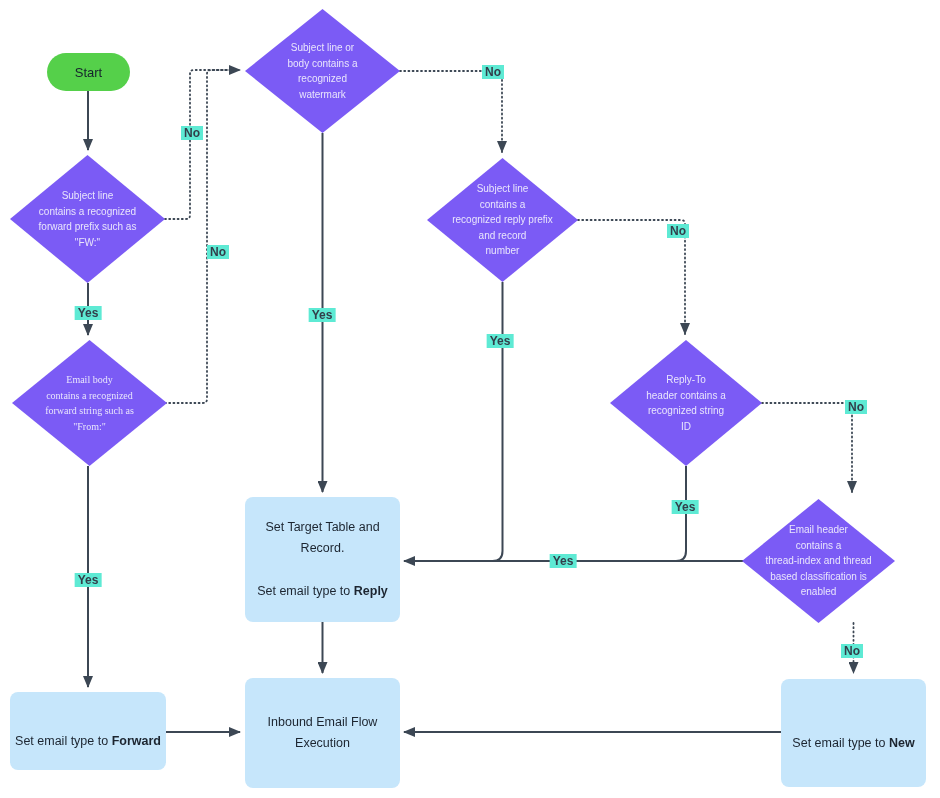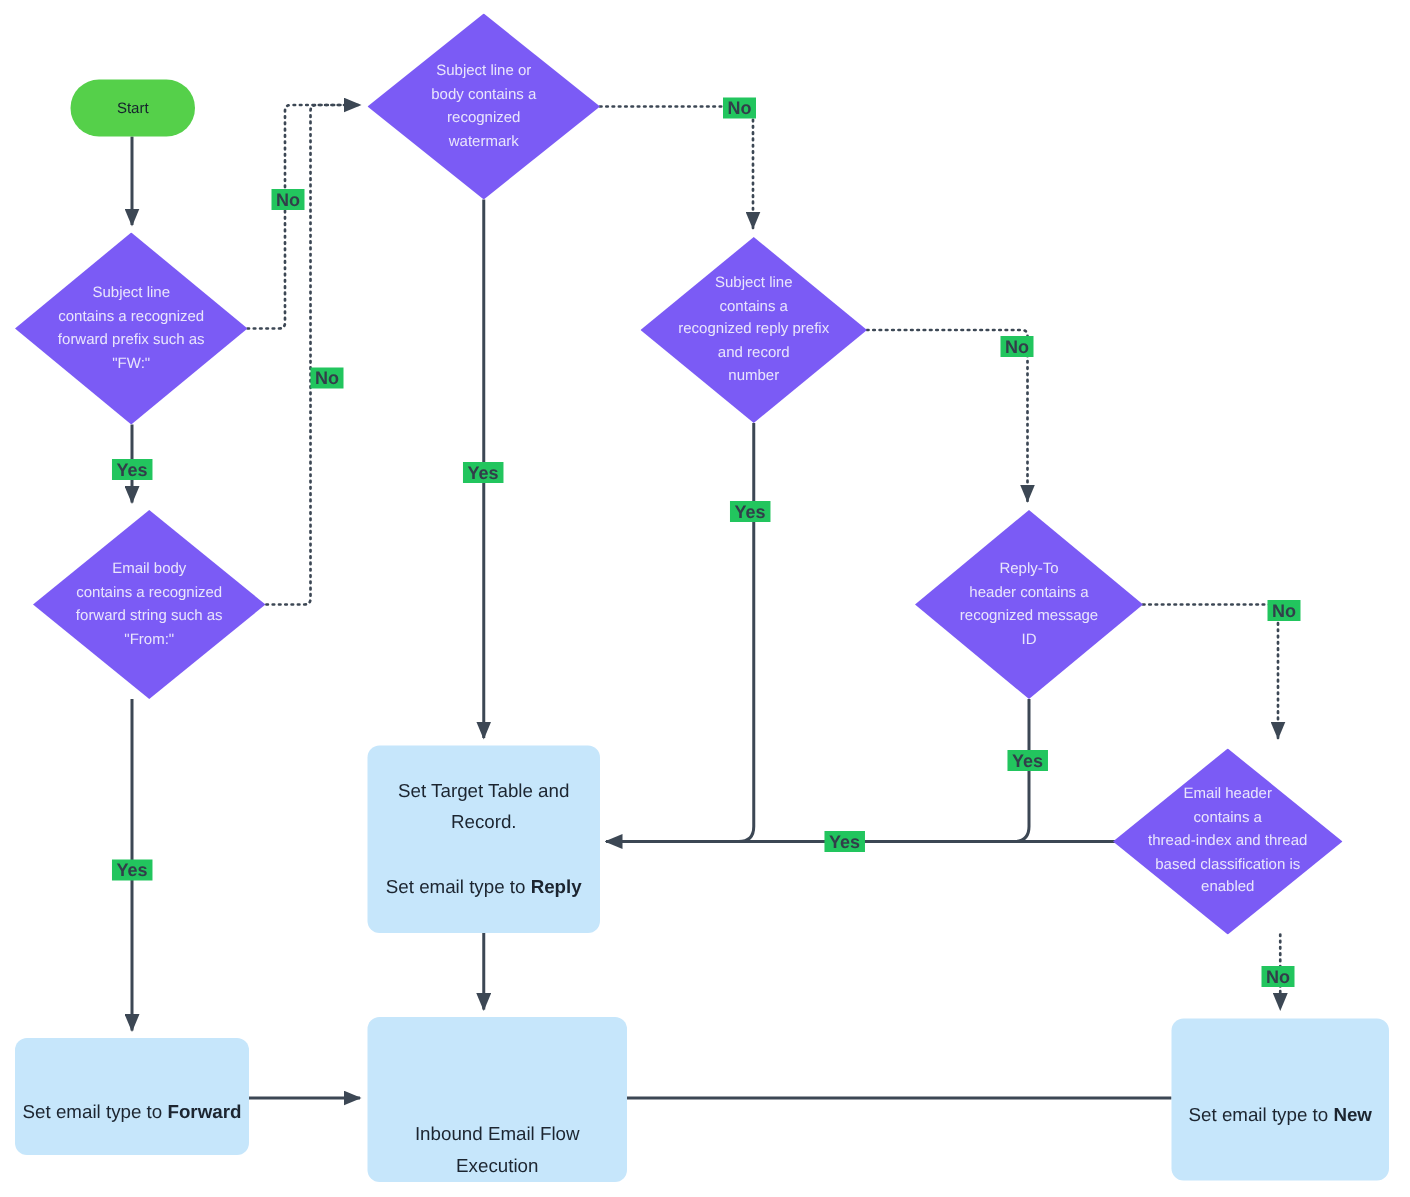--- a/index.html
+++ b/index.html
@@ -18,22 +18,22 @@
   path.edge{fill:none;stroke:var(--line);stroke-width:2;}
   path.dotted{stroke-width:1.8;stroke-dasharray:1 3.2;stroke-linecap:round;}
   #ah-tip{fill:var(--line);}
   .node{position:absolute;display:flex;align-items:center;justify-content:center;text-align:center;box-sizing:border-box;}
   .diamond svg.shape{position:absolute;left:0;top:0;width:100%;height:100%;}
   .diamond polygon{fill:var(--purple);}
   .dtext{position:relative;white-space:pre-line;color:var(--dtext);font-size:10px;line-height:1.55;z-index:1;}
   .box{background:var(--blue);border-radius:8px;color:var(--btext);font-size:12.5px;line-height:1.7;}
   .box b{font-weight:bold;}
   .btext{white-space:pre-line;}
-  .start{background:var(--green);border-radius:19px;color:#16222D;font-size:10px;}
-  .elabel{position:absolute;transform:translate(-50%,-50%);background:#22c55e;padding:0 3px;
+  .start{background:var(--green);border-radius:19px;color:#16222D;font-size:13px;}
+  .elabel{position:absolute;transform:translate(-50%,-50%);background:#5eead4;padding:0 3px;
           font-size:12px;font-weight:bold;color:var(--label);z-index:2;white-space:nowrap;}
 </style>
 </head>
 <body>
 
 <div class="canvas">
 
   <svg class="edges">
     <defs>
       <marker id="ah" markerUnits="userSpaceOnUse" markerWidth="12" markerHeight="10" viewBox="0 0 12 10" refX="11" refY="5" orient="auto">
@@ -67,21 +67,21 @@
   <div class="node diamond" style="left:10px;top:155px;width:155px;height:128px;">
     <svg class="shape" viewBox="0 0 100 100" preserveAspectRatio="none">
         <polygon points="50,0 100,50 50,100 0,50"></polygon>
       </svg>
     <span class="dtext">Subject line
 contains a recognized
 forward prefix such as
 "FW:"</span>
   </div>
 
-  <div class="node diamond" style="left:22px;top:340px;width:155px;height:126px;">
+  <div class="node diamond" style="left:12px;top:340px;width:155px;height:126px;font-family:Liberation Serif, serif;">
     <svg class="shape" viewBox="0 0 100 100" preserveAspectRatio="none">
         <polygon points="50,0 100,50 50,100 0,50"></polygon>
       </svg>
     <span class="dtext">Email body
 contains a recognized
 forward string such as
 "From:"</span>
   </div>
 
   <div class="node diamond" style="left:245px;top:9px;width:155px;height:124px;">
@@ -104,21 +104,21 @@
 and record
 number</span>
   </div>
 
   <div class="node diamond" style="left:610px;top:340px;width:152px;height:126px;">
     <svg class="shape" viewBox="0 0 100 100" preserveAspectRatio="none">
         <polygon points="50,0 100,50 50,100 0,50"></polygon>
       </svg>
     <span class="dtext">Reply-To
 header contains a
-recognized message
+recognized string
 ID</span>
   </div>
 
   <div class="node diamond" style="left:742px;top:499px;width:153px;height:124px;">
     <svg class="shape" viewBox="0 0 100 100" preserveAspectRatio="none">
         <polygon points="50,0 100,50 50,100 0,50"></polygon>
       </svg>
     <span class="dtext">Email header
 contains a
 thread-index and thread
@@ -132,21 +132,21 @@
       <div><span>Set email type to </span><b>Reply</b></div>
     </div>
   </div>
 
   <div class="node box" style="left:10px;top:692px;width:156px;height:78px;">
     <div class="btext">
       <span>Set email type to </span><b>Forward</b>
     </div>
   </div>
 
-  <div class="node box" style="left:245px;top:678px;width:173px;height:110px;align-items:flex-end;">
+  <div class="node box" style="left:245px;top:678px;width:155px;height:110px;">
     <div class="btext">Inbound Email Flow
 Execution</div>
   </div>
 
   <div class="node box" style="left:781px;top:679px;width:145px;height:108px;">
     <div class="btext">
       <span>Set email type to </span><b>New</b>
     </div>
   </div>
 

